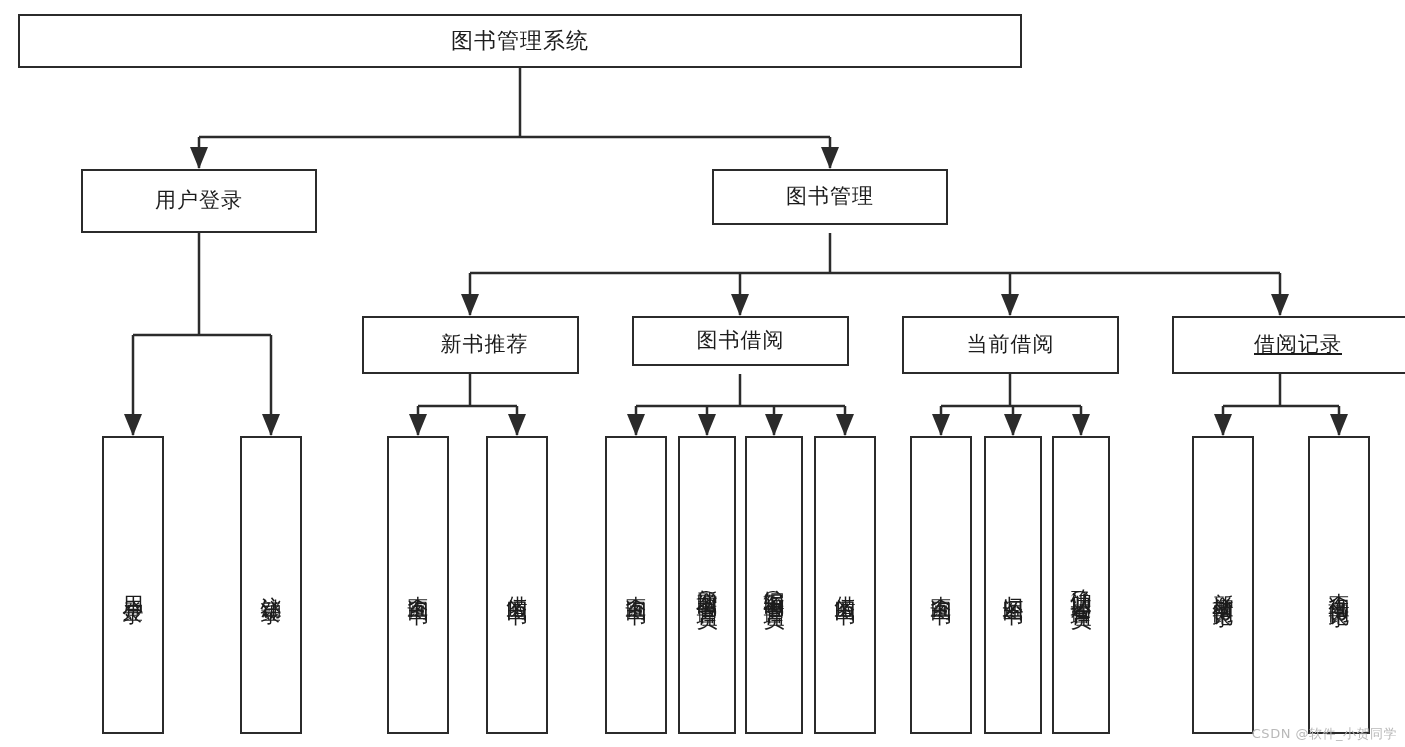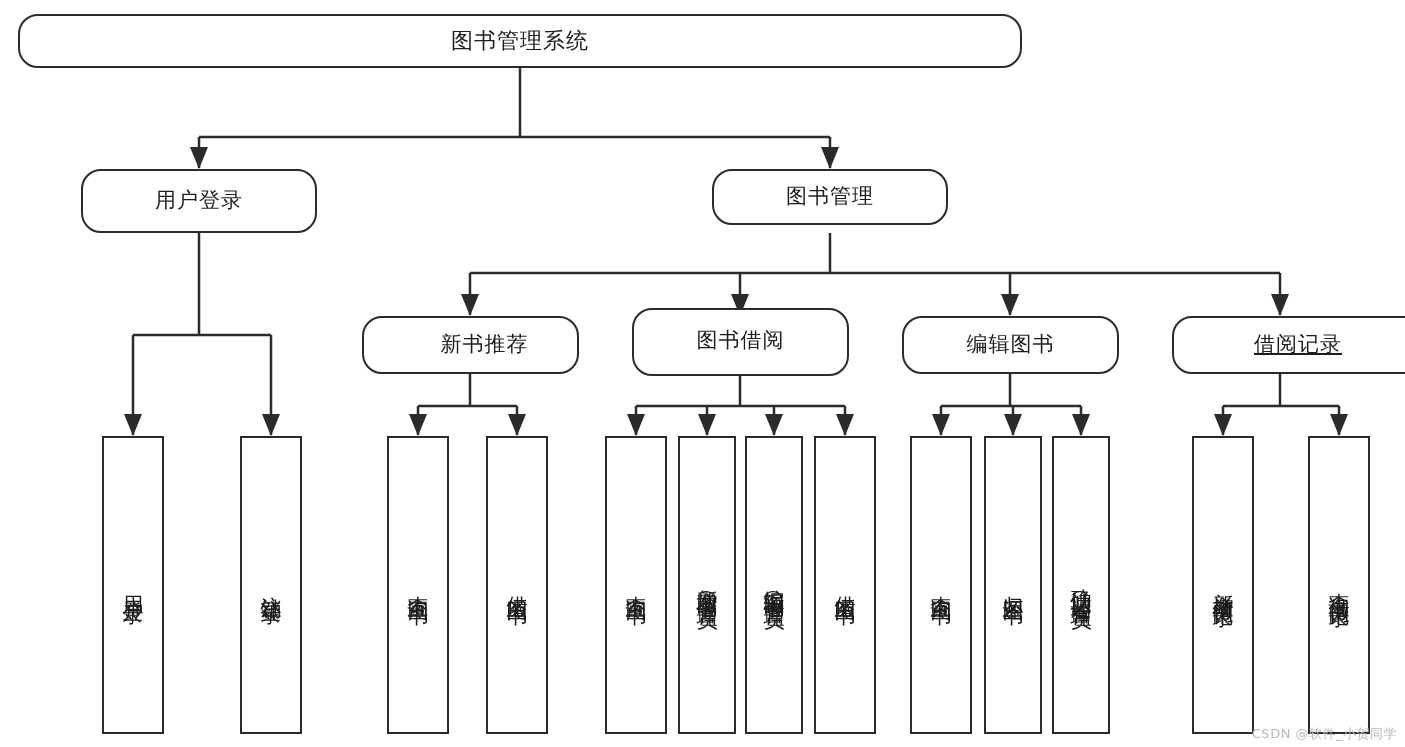--- a/index.html
+++ b/index.html
@@ -32,21 +32,20 @@
     background: #ffffff;
     display: flex;
     align-items: center;
     justify-content: center;
     color: #1c1c1c;
   }
   .node.h {
     font-size: 21px;
     letter-spacing: 1px;
     line-height: 1.2;
-    border-radius: 20px;
   }
   .node.root {
     font-size: 22px;
   }
   .node.v {
     writing-mode: vertical-rl;
     text-orientation: upright;
     font-size: 21px;
     letter-spacing: 3px;
     padding: 6px 0;
@@ -129,22 +128,22 @@
       <line x1="1339" y1="406" x2="1339" y2="435" stroke="#2b2b2b" stroke-width="2.5"></line>
       <path d="M 1330 414 L 1348 414 L 1339 436 Z" fill="#2b2b2b"></path>
     </svg>
 
   <div class="node h root" style="left: 18px; top: 14px; width: 1004px; height: 54px;">图书管理系统</div>
 
   <div class="node h" style="left: 81px; top: 169px; width: 236px; height: 64px;">用户登录</div>
   <div class="node h" style="left: 712px; top: 169px; width: 236px; height: 56px;">图书管理</div>
 
   <div class="node h" style="left: 362px; top: 316px; width: 217px; height: 58px; padding-left: 28px;">新书推荐</div>
-  <div class="node h" style="left: 632px; top: 308px; width: 217px; height: 68px; font-family: Liberation Mono, monospace;">图书借阅</div>
-  <div class="node h" style="left: 902px; top: 316px; width: 217px; height: 58px;">编辑图书</div>
+  <div class="node h" style="left: 632px; top: 316px; width: 217px; height: 50px;">图书借阅</div>
+  <div class="node h" style="left: 902px; top: 316px; width: 217px; height: 58px;">当前借阅</div>
   <div class="node h" style="left: 1172px; top: 316px; width: 252px; height: 58px; text-decoration: underline;">借阅记录</div>
 
   <div class="node v" style="left: 102px; top: 436px; width: 62px; height: 298px;">
     <span class="vtext">用户登录</span>
   </div>
   <div class="node v" style="left: 240px; top: 436px; width: 62px; height: 298px;">
     <span class="vtext">注销登录</span>
   </div>
 
   <div class="node v" style="left: 387px; top: 436px; width: 62px; height: 298px;">

